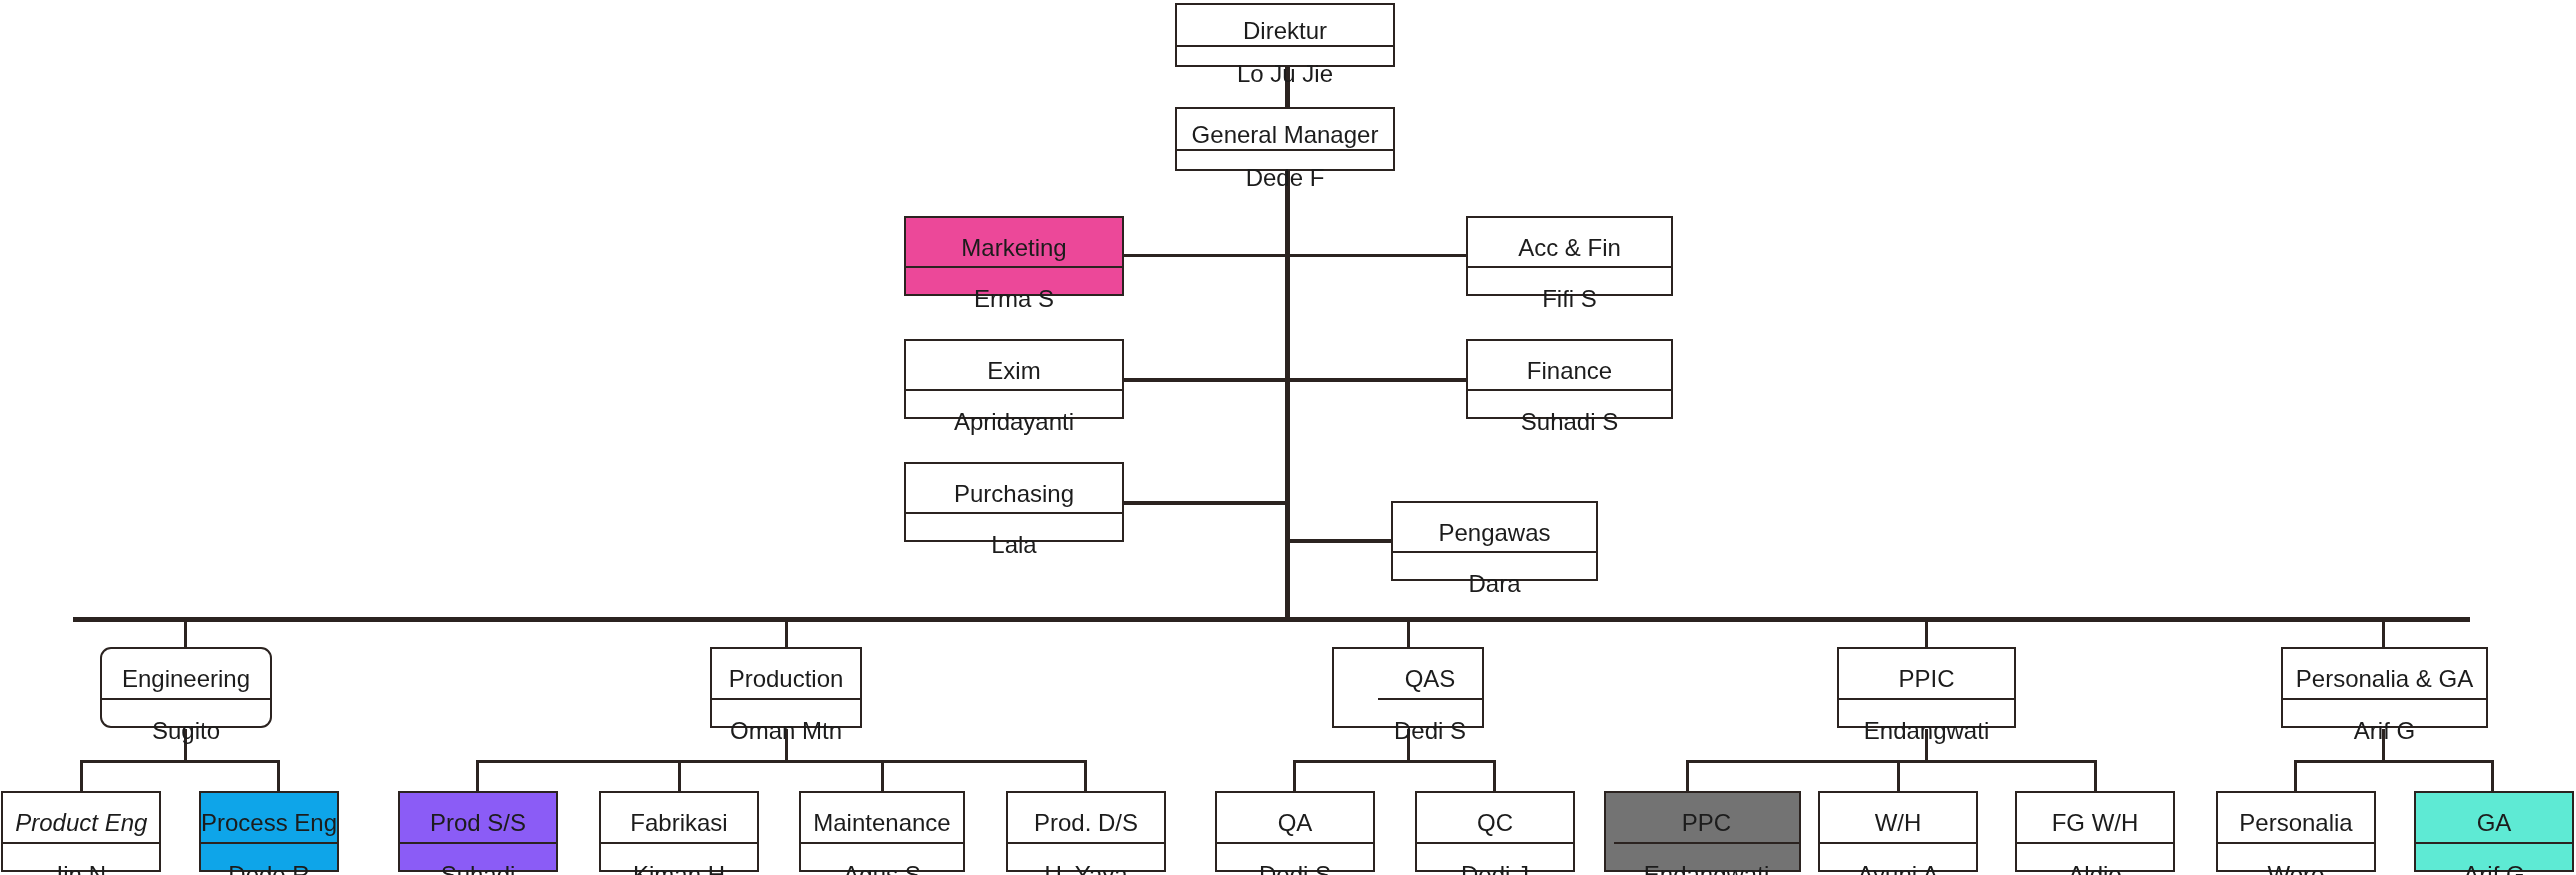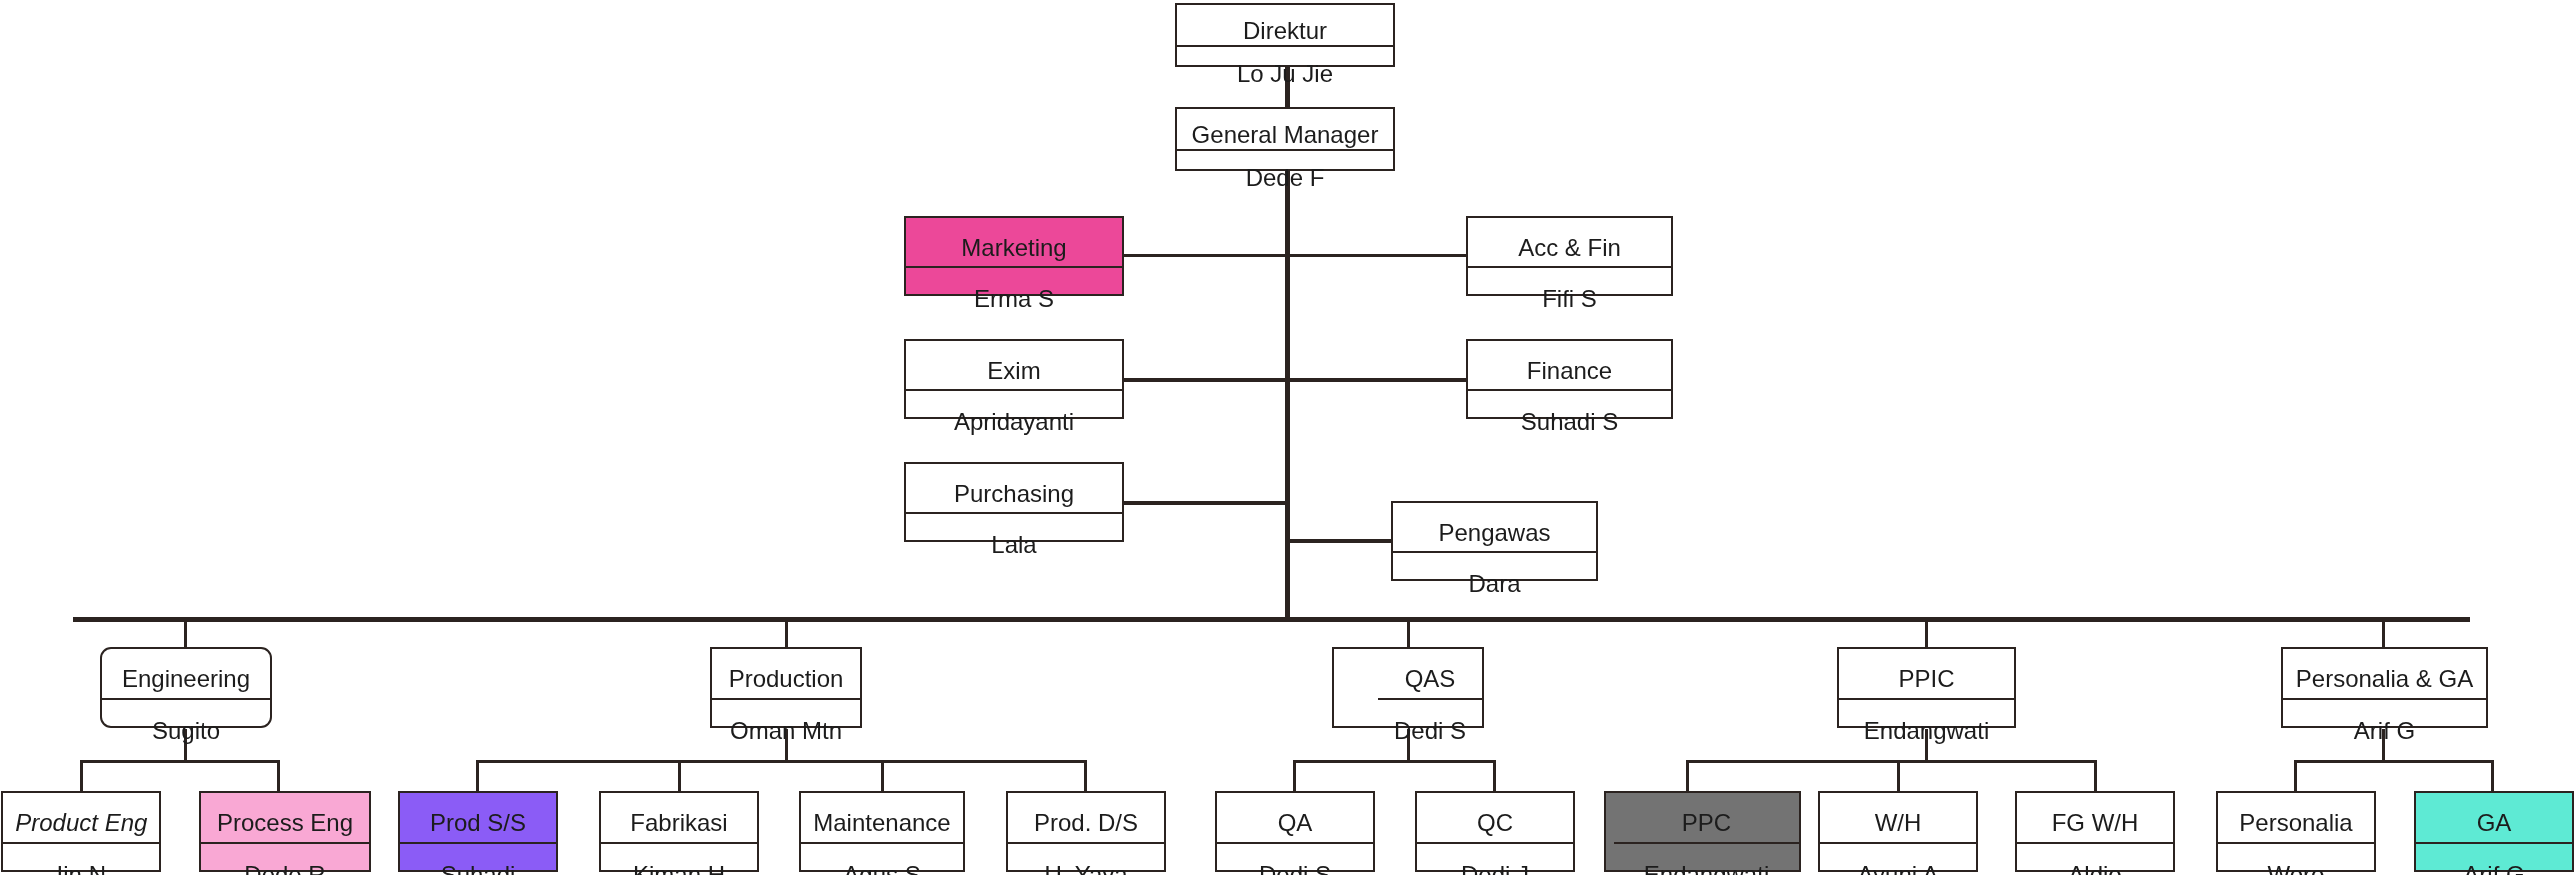--- a/index.html
+++ b/index.html
@@ -142,21 +142,21 @@
         <div class="person">Endangwati</div>
       </div>
       <div class="node" style="left: 2281px; top: 647px; width: 207px; height: 81px; border-color: rgb(43, 35, 32); background: rgb(255, 255, 255);">
         <div class="title" style="border-bottom-color: rgb(43, 35, 32);">Personalia &amp; GA</div>
         <div class="person">Arif G</div>
       </div>
       <div class="node" style="left: 1.3px; top: 791px; width: 160px; height: 81px; border-color: rgb(43, 35, 32); background: rgb(255, 255, 255);">
         <div class="title" style="border-bottom-color: rgb(43, 35, 32); font-style: italic;">Product Eng</div>
         <div class="person">Iin N</div>
       </div>
-      <div class="node" style="left: 199px; top: 791px; width: 172px; height: 81px; border-color: rgb(43, 35, 32); background: #f9a8d4;">
+      <div class="node" style="left: 199px; top: 791px; width: 140px; height: 81px; border-color: rgb(43, 35, 32); background: #0ea5e9;">
         <div class="title" style="border-bottom-color: rgb(43, 35, 32);">Process Eng</div>
         <div class="person">Dede R</div>
       </div>
       <div class="node" style="left: 398px; top: 791px; width: 160px; height: 81px; border-color: rgb(43, 35, 32); background: #8b5cf6;">
         <div class="title" style="border-bottom-color: rgb(43, 35, 32);">Prod S/S</div>
         <div class="person">Suhadi</div>
       </div>
       <div class="node" style="left: 599px; top: 791px; width: 160px; height: 81px; border-color: rgb(43, 35, 32); background: rgb(255, 255, 255);">
         <div class="title" style="border-bottom-color: rgb(43, 35, 32);">Fabrikasi</div>
         <div class="person">Kiman H</div>

